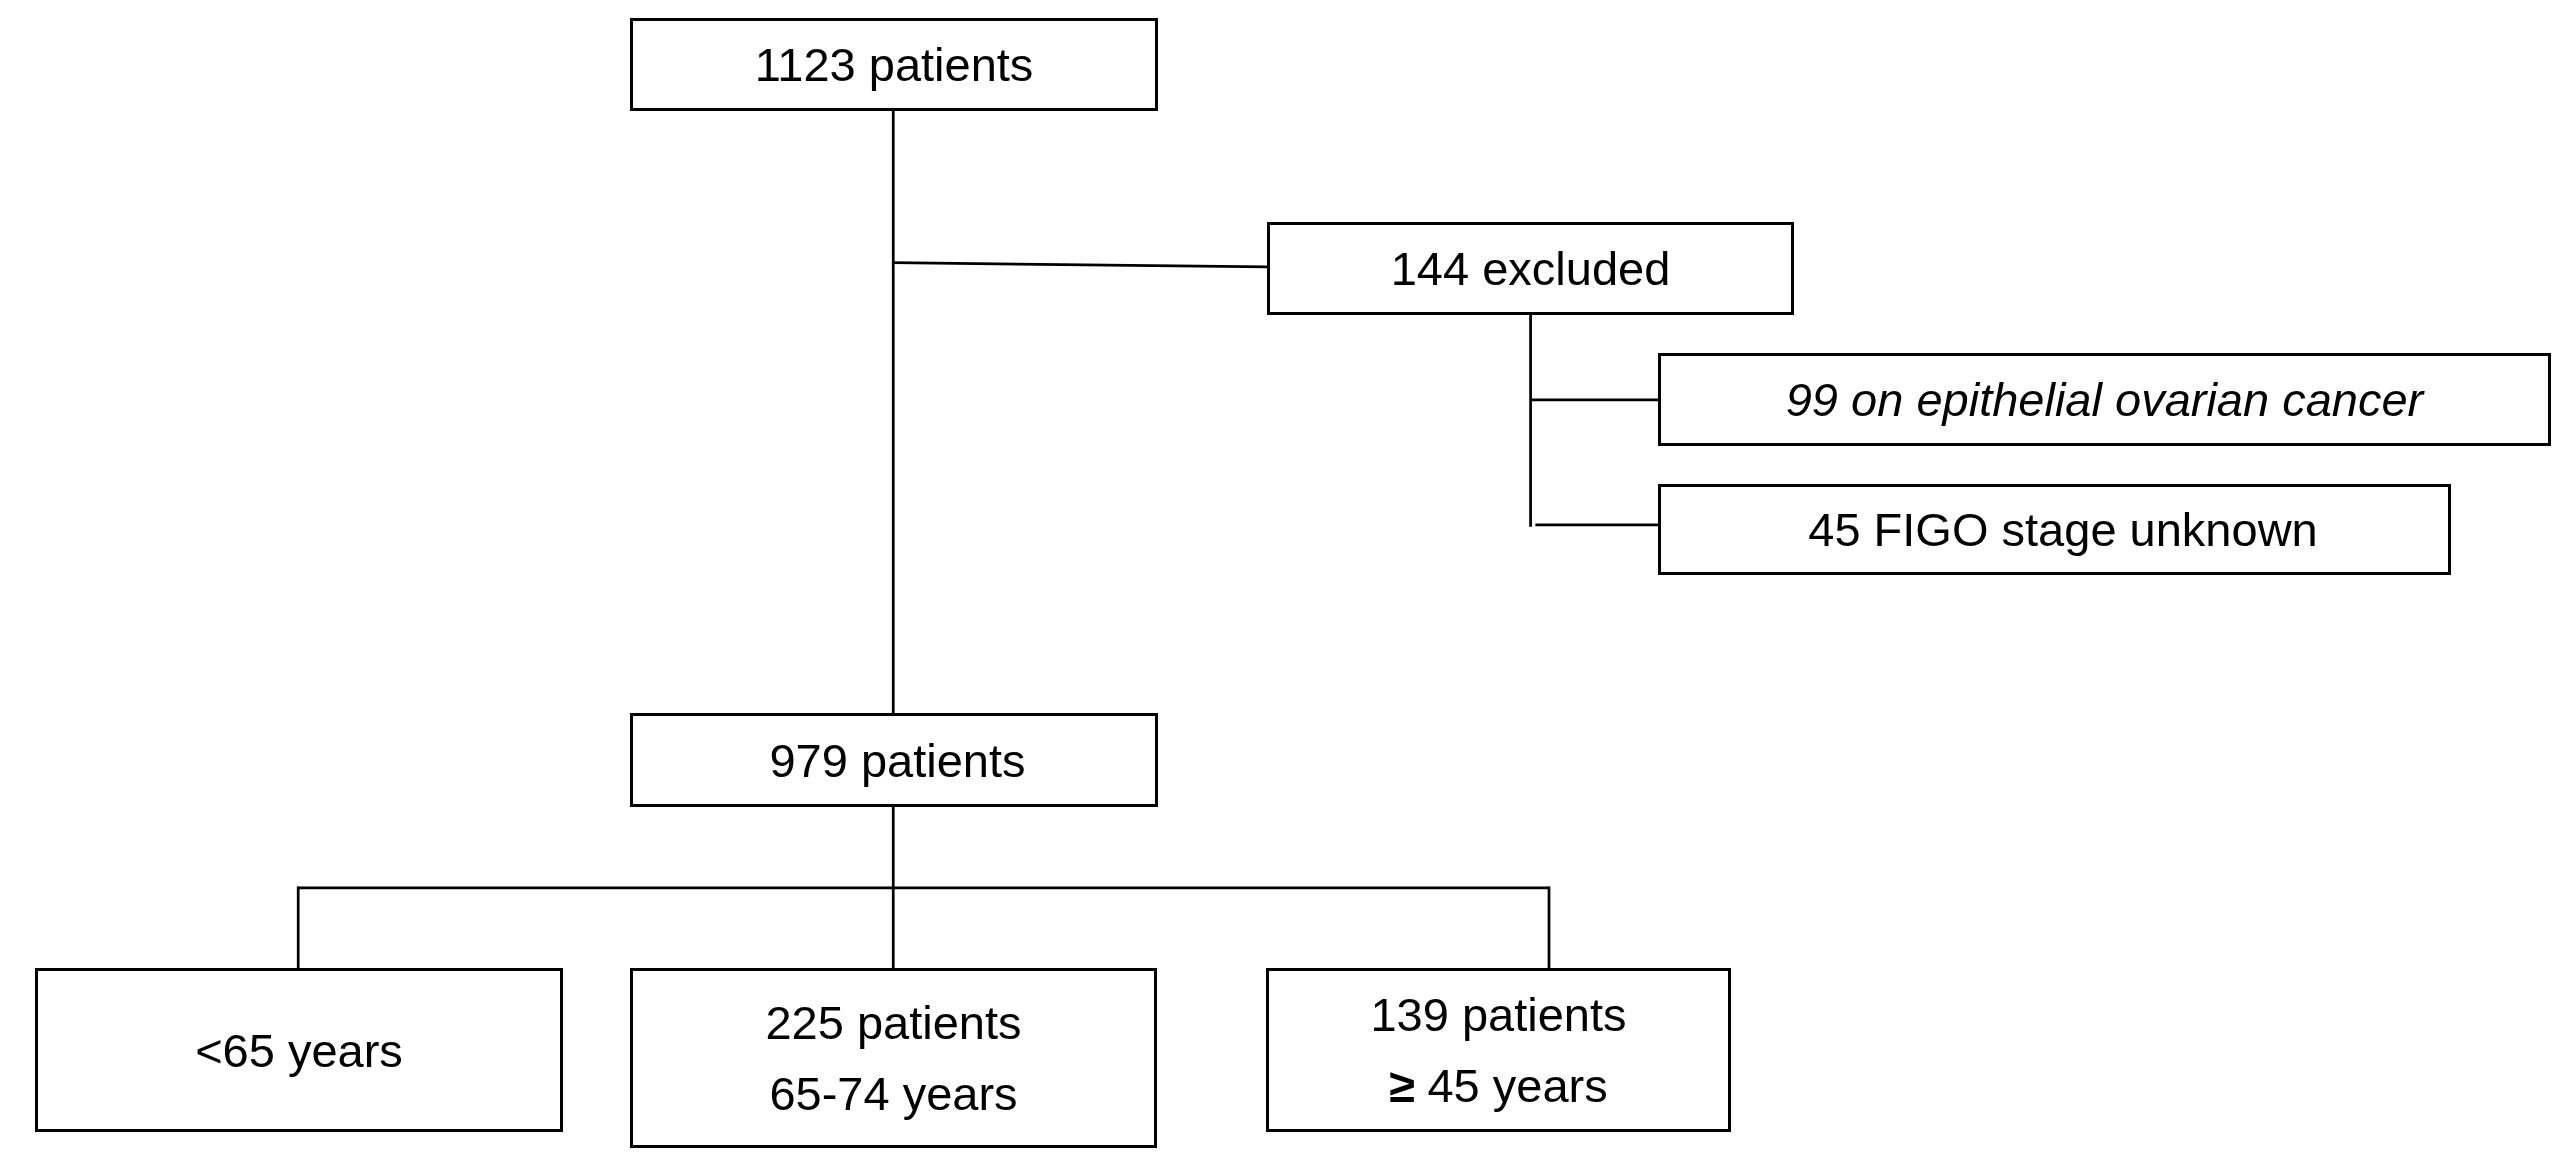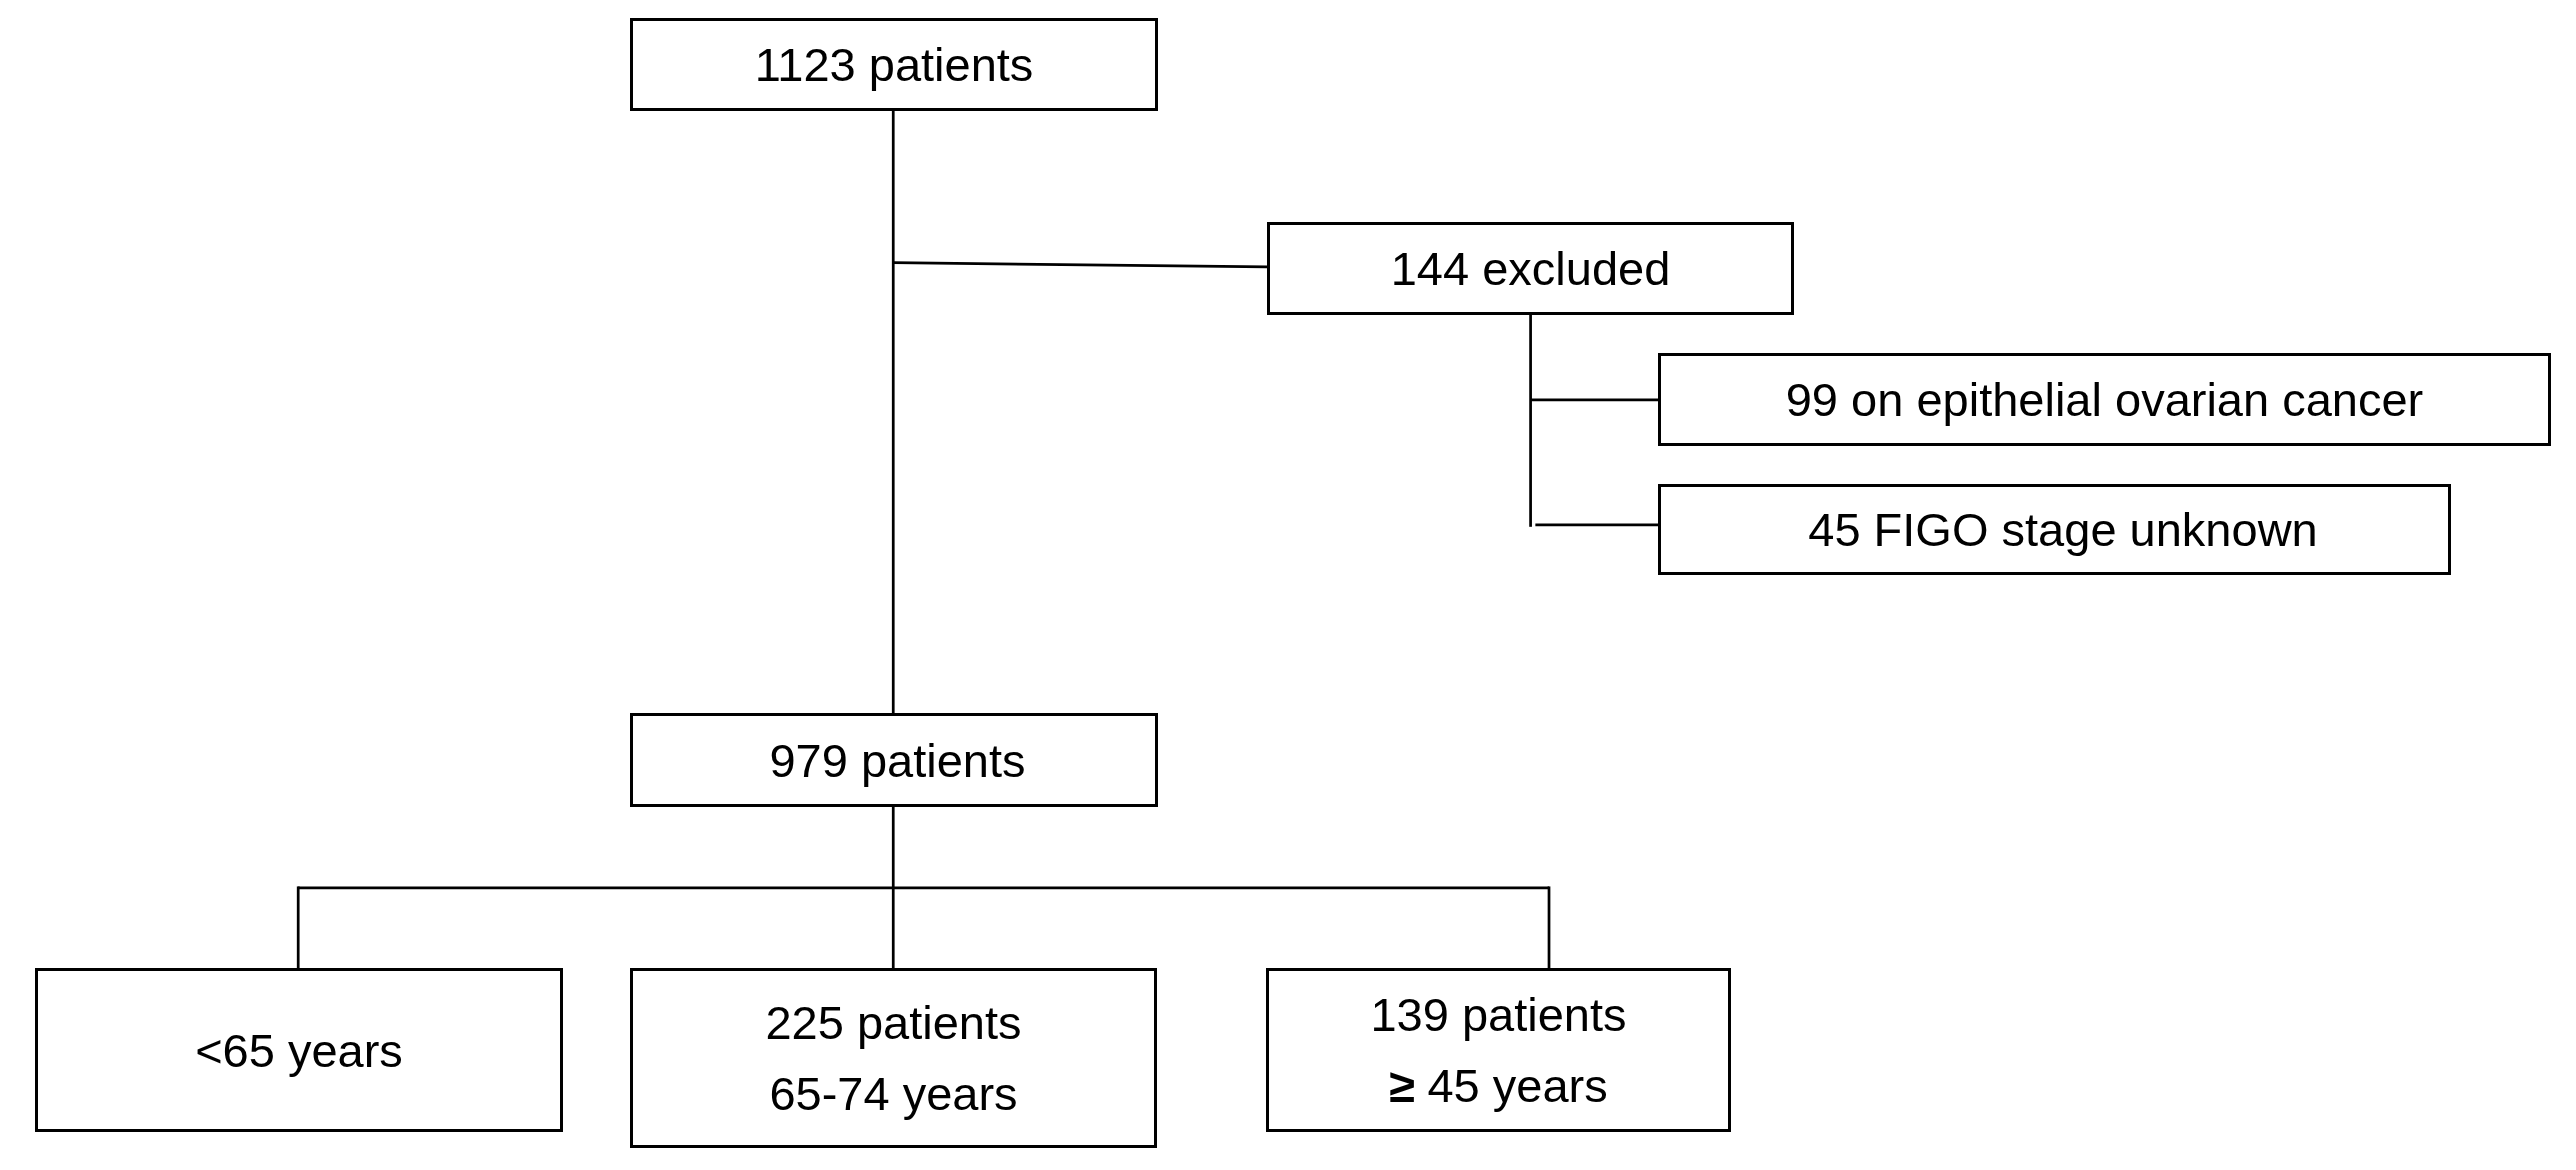--- a/index.html
+++ b/index.html
@@ -36,21 +36,21 @@
     flex-direction: column;
     align-items: center;
     justify-content: center;
     text-align: center;
     font-size: 47px;
     line-height: 71px;
     white-space: nowrap;
   }
   .node-total    { left: 630px;  top: 18.4px;   width: 528px;  height: 93px; }
   .node-excluded { left: 1267px; top: 222px;  width: 527px;  height: 93px; align-items: center; }
-  .node-reason1  { left: 1658px; top: 353px;  width: 893px; height: 93px; }
+  .node-reason1  { left: 1658px; top: 353px;  width: 893px; height: 93px; font-style: italic; }
   .node-reason2  { left: 1658px; top: 484px;  width: 793px; height: 91px; padding-left: 17px; }
   .node-included { left: 630px;  top: 713px; width: 528px;  height: 94px; padding-left: 7px; }
   .node-age1     { left: 35px;   top: 968px; width: 528px;  height: 164px; }
   .node-age2     { left: 630px;  top: 968px; width: 527px;  height: 180px; }
   .node-age3     { left: 1266px; top: 968px; width: 465px;  height: 164px; }
   .geq {
     font-weight: 700;
     margin-right: 12.3px;
   }
 </style>

